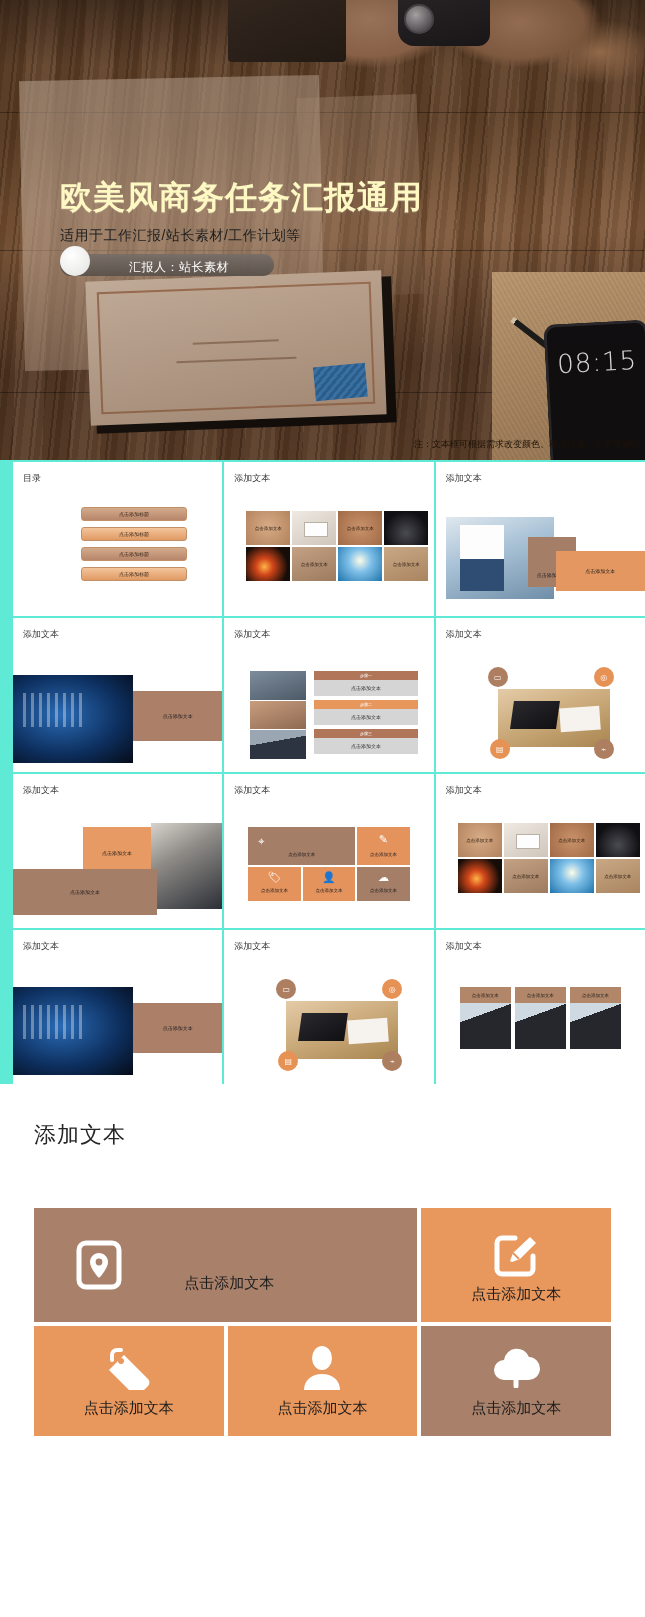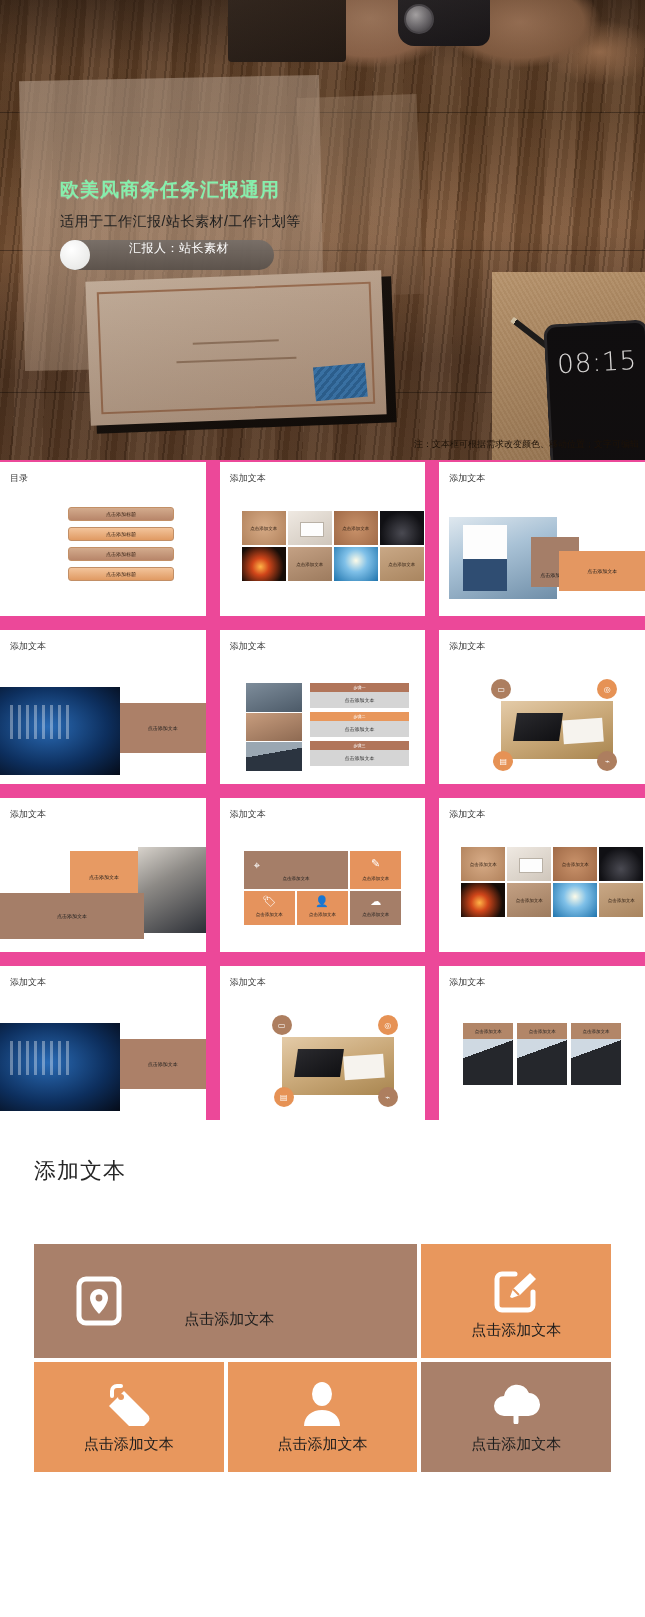--- a/index.html
+++ b/index.html
@@ -132,55 +132,55 @@
     font-family: "DejaVu Sans", sans-serif;
   }
 
   .hero-darken {
     position: absolute; inset: 0;
     background: linear-gradient(180deg, rgba(30,18,10,.30) 0%, rgba(30,18,10,.10) 45%, rgba(30,18,10,.22) 100%);
   }
 
   .hero-text { position: absolute; left: 60px; top: 180px; z-index: 6; }
   .hero-title {
-    font-size: 19px; font-weight: bold; color: #86efac;
+    font-size: 32px; font-weight: bold; color: #fef9c3;
     letter-spacing: 1px; line-height: 1.1;
     text-shadow: 0 1px 0 rgba(255,255,255,.18);
   }
   .hero-sub {
     margin-top: 12px; font-size: 14px; color: #1f1f1f; letter-spacing: .5px;
   }
   .reporter-pill {
-    position: absolute; left: 60px; top: 240px; z-index: 7;
-    width: 214px; height: 30px; border-radius: 15px;
+    position: absolute; left: 60px; top: 254px; z-index: 7;
+    width: 214px; height: 22px; border-radius: 15px;
     background: linear-gradient(180deg, rgba(118,110,104,.92), rgba(88,80,74,.92));
-    display: flex; align-items: flex-start;
+    display: flex; align-items: flex-end;
   }
   .reporter-dot {
     width: 30px; height: 30px; border-radius: 50%;
     background: radial-gradient(circle at 38% 32%, #ffffff, #e2e2e0);
     flex: 0 0 30px;
   }
   .reporter-label {
     flex: 1; text-align: center; color: #ffffff;
     font-size: 12px; letter-spacing: .5px; padding-right: 6px;
   }
   .hero-note {
     position: absolute; right: 6px; bottom: 9px; z-index: 8;
     font-size: 9px; color: #1d1208; white-space: nowrap;
   }
 
   
   .grid {
     width: 645px;
-    background: #ec4899;
+    background: #5eead4;
     display: grid;
     grid-template-columns: repeat(3, 1fr);
-    gap: 14px;
-    padding: 2px 0 0 0;
+    gap: 2px;
+    padding: 2px 0 0 13px;
   }
   .slide {
     position: relative;
     background: #ffffff;
     height: 154px;
     overflow: hidden;
     padding: 10px 10px 0 10px;
   }
   .slide-title {
     font-size: 9px; color: #3a3a3a; margin-bottom: 4px;

